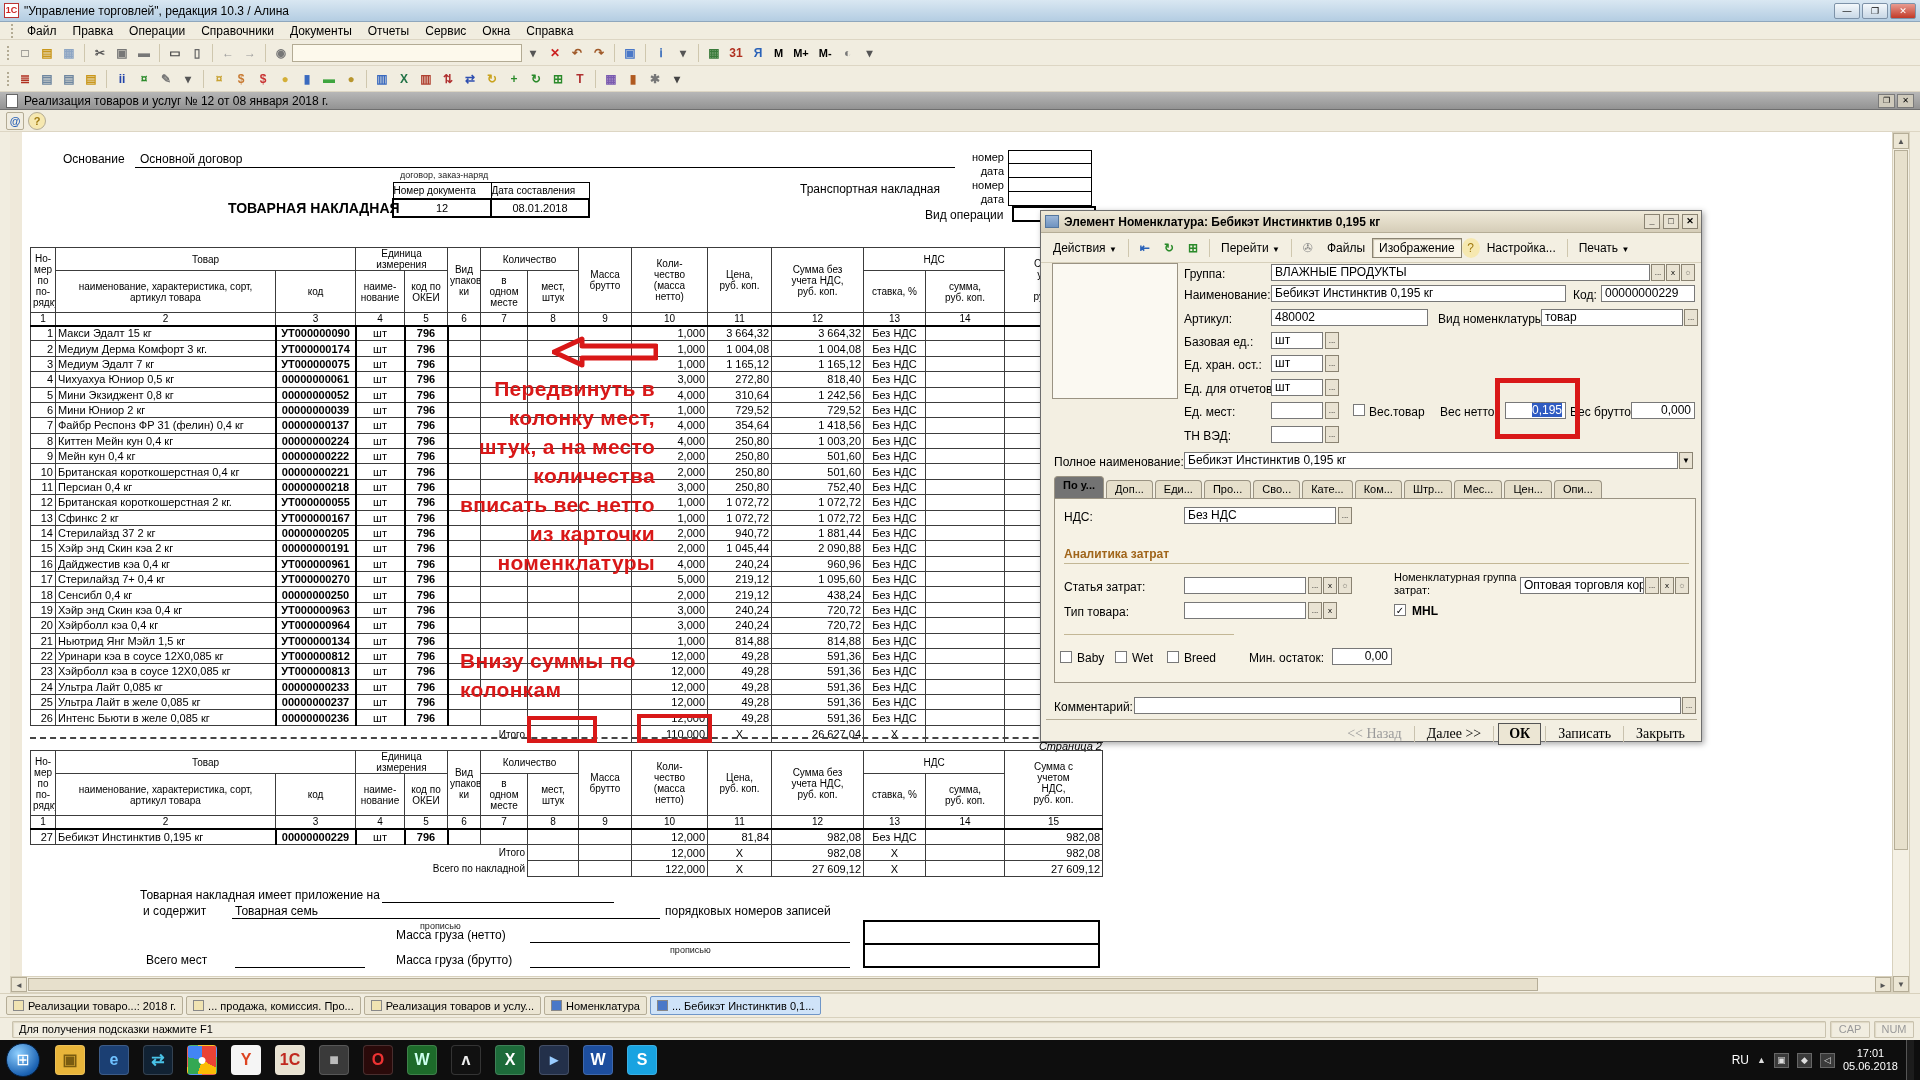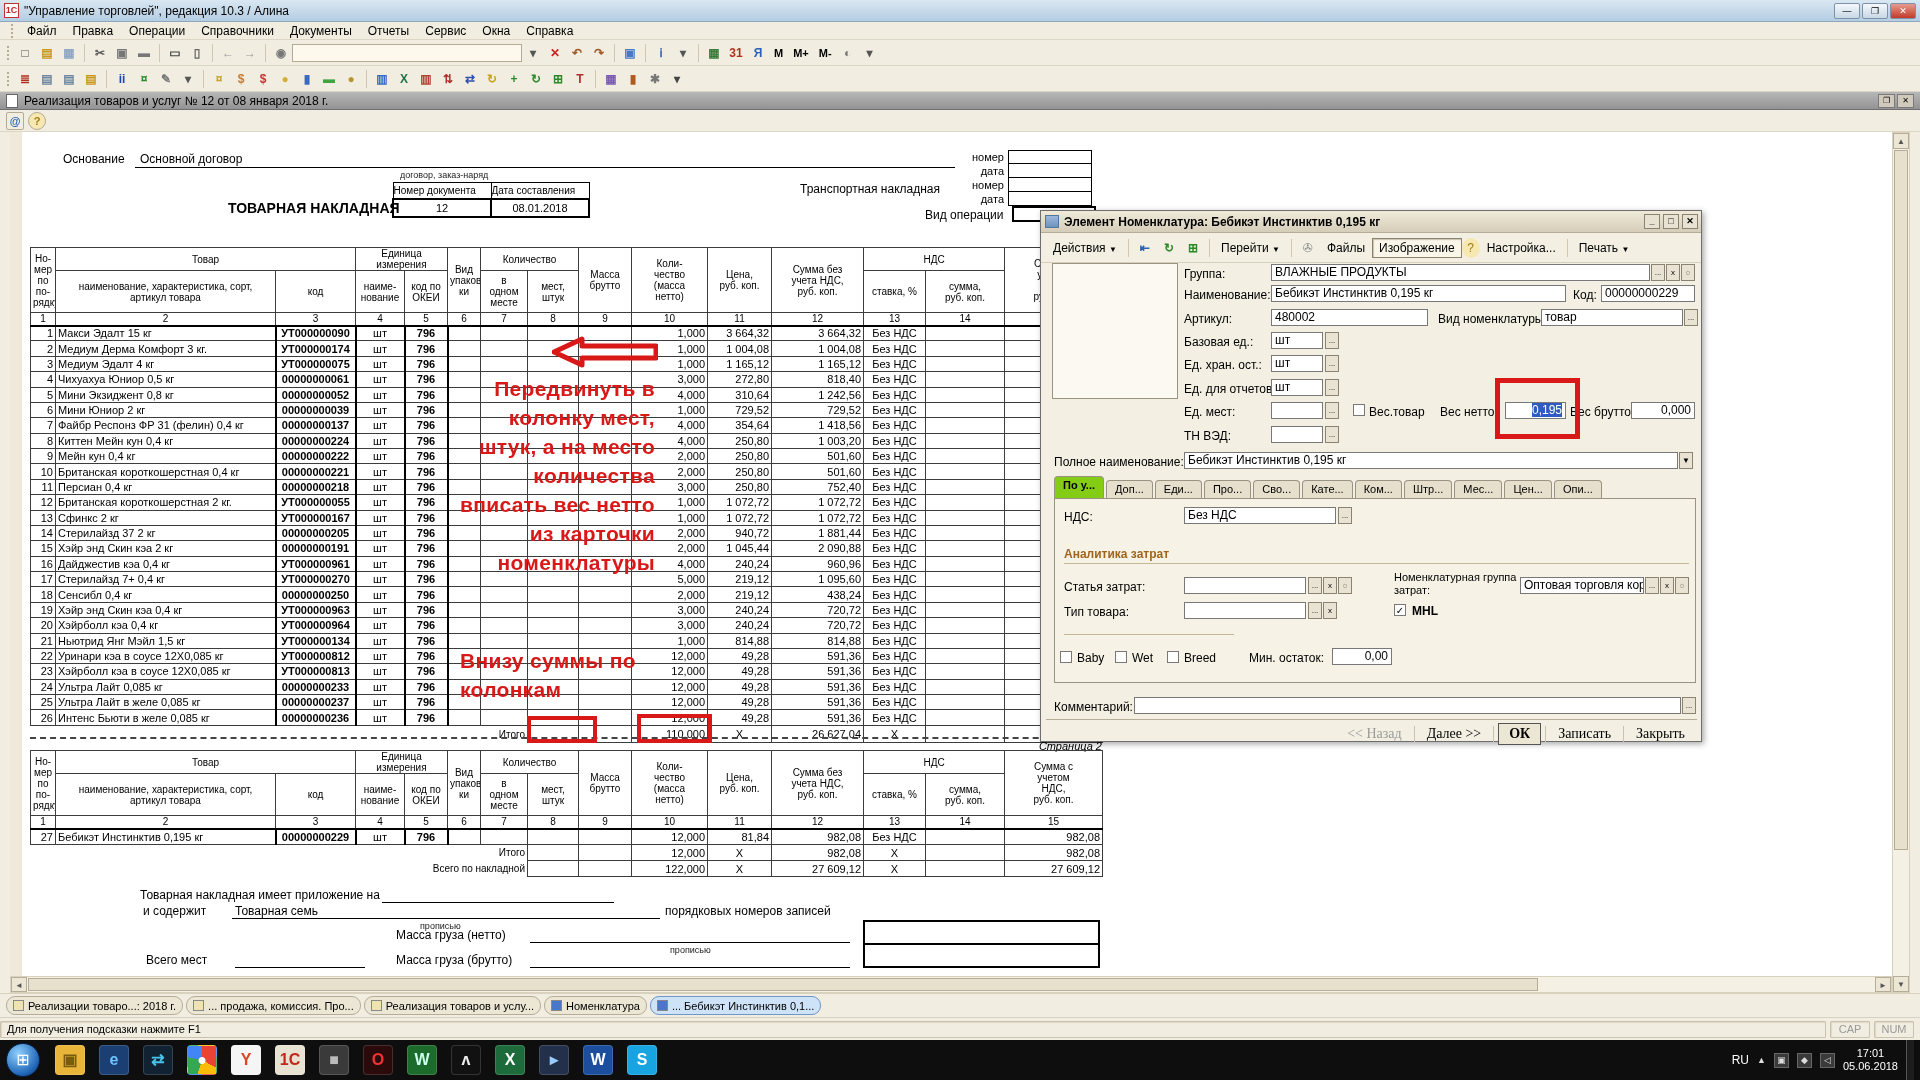--- a/index.html
+++ b/index.html
@@ -83,35 +83,35 @@
   .dlg-tbtn { padding:2px 6px; border:1px solid transparent; }
   .dlg-tbtn.pressed { border:1px solid #8a8372; background:#faf6ea; box-shadow:inset 1px 1px 1px #c9c2ad; }
   .caret { font-size:8px; }
   .fld { position:absolute; height:17px; background:#fff; border:1px solid #787878; font-size:12px; padding:0 3px; line-height:15px; overflow:hidden; white-space:nowrap; }
   .fbtn { position:absolute; width:14px; height:17px; background:#e9e3d3; border:1px solid #8a8372;
     font-size:8px; text-align:center; line-height:15px; }
   .dlbl { position:absolute; font-size:12px; }
   .chk { position:absolute; width:12px; height:12px; background:#fff; border:1px solid #787878; font-size:10px; line-height:11px; text-align:center; }
   .dlg-tab { height:20px; padding:2px 8px 0 8px; margin-right:2px; background:#e6dfcb;
     border:1px solid #9a9383; border-bottom:none; border-radius:4px 4px 0 0; font-size:11px; white-space:nowrap; }
-  .dlg-tab.active { background:#84cc16; position:relative; top:-2px; height:22px; font-weight:bold; }
+  .dlg-tab.active { background:#737373; position:relative; top:-2px; height:22px; font-weight:bold; }
   .dlg-bbtn { padding:3px 8px; font-size:14px;font-family:Liberation Serif, serif; }
   .sel { background:#2f5bc2; color:#fff; }
 
   
   .hscroll { left:10px; top:976px; width:1882px; height:17px; background:#f4f0e4; border:1px solid #d8d1bd; }
   .vscroll { left:1892px; top:132px; width:18px; height:861px; background:#f4f0e4; border:1px solid #d8d1bd; }
   .sb-arrow { position:absolute; background:#ece6d4; border:1px solid #b5ad97; color:#555;
     font-size:8px; text-align:center; }
   .sb-thumb { position:absolute; background:#e7e0cc; border:1px solid #b5ad97; }
 
   .wintabs { left:0; top:993px; width:1920px; height:24px; background:#f1ede0; border-top:1px solid #d8d1bd;
     display:flex; align-items:center; gap:3px; padding-left:6px; }
   .wtab { height:19px; display:flex; align-items:center; gap:4px; padding:0 6px; font-size:11px;
-    background:#ece6d4; border:1px solid #b5ad97; border-radius:9px; white-space:nowrap; }
+    background:#ece6d4; border:1px solid #b5ad97; border-radius:2px; white-space:nowrap; }
   .wtab.active { background:#cfe3f8; border-color:#6f96c8; }
   .wtab .ico { width:11px; height:11px; border:1px solid #888; background:#f0e3b2; }
   .wtab .ico.blue { background:#4a78c8; }
 
   .statusbar { left:0; top:1017px; width:1920px; height:23px; background:#f1ede0; border-top:1px solid #d8d1bd;
     display:flex; align-items:center; font-size:11px; }
   .status-cell { border:1px solid #c9c2ae; border-radius:1px; height:17px; line-height:15px; padding:0 6px; margin:0 2px;
     box-shadow:inset 1px 1px 1px #ddd6c2; }
   .status-dim { color:#9a9a9a; }
 
@@ -398,21 +398,21 @@
             <td></td>
     <td class="num">1,000</td>
             <td class="num">1 004,08</td>
             <td class="num">1 004,08</td>
     <td class="ctr">Без НДС</td>
             <td></td>
             <td class="num"></td>
           </tr>
           <tr style="height:15.38px;">
     <td class="num">3</td>
-            <td class="nm">Медиум Эдалт 4 кг</td>
+            <td class="nm">Медиум Эдалт 7 кг</td>
     <td class="ctr thick-l thick-r">УТ000000075</td>
             <td class="ctr">шт</td>
     <td class="ctr thick-l thick-r">796</td>
     <td></td>
             <td></td>
             <td></td>
             <td></td>
     <td class="num">1,000</td>
             <td class="num">1 165,12</td>
             <td class="num">1 165,12</td>
@@ -1168,21 +1168,21 @@
         <span class="ico blue"></span>
         <span>Номенклатура</span>
       </div>
       <div class="wtab active">
         <span class="ico blue"></span>
         <span>... Бебикэт Инстинктив 0,1...</span>
       </div>
     </div>
 
   <div class="abs statusbar">
-    <div class="status-cell" style="flex:1; margin-left:0;">Для получения подсказки нажмите F1</div>
+    <div class="status-cell" style="flex:1; margin-left:12px;">Для получения подсказки нажмите F1</div>
     <div class="status-cell status-dim" style="width:40px; text-align:center;">CAP</div>
     <div class="status-cell status-dim" style="width:40px; text-align:center; margin-right:6px;">NUM</div>
   </div>
 
   <div class="abs taskbar">
     <div class="start-orb">⊞</div>
     <div id="task-icons" style="display:flex; align-items:center;">
         <div class="task-icon" style="background: rgb(232, 181, 58); color: rgb(122, 92, 16);">▣</div>
         <div class="task-icon" style="background: rgb(27, 63, 115); color: rgb(111, 193, 255);">e</div>
         <div class="task-icon" style="background: rgb(17, 34, 51); color: rgb(73, 195, 232);">⇄</div>

